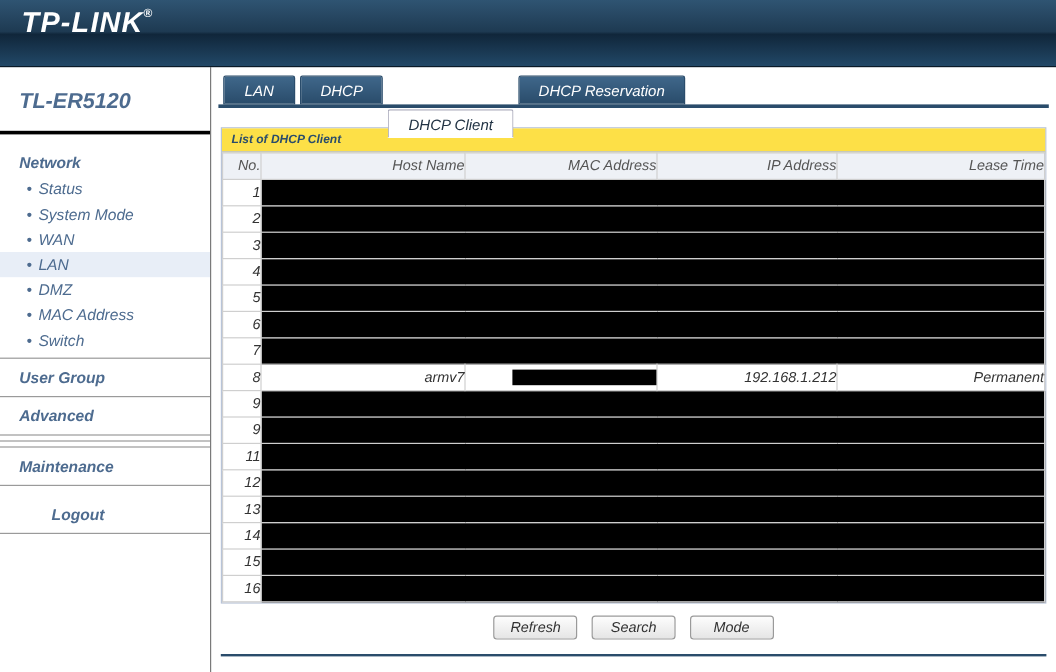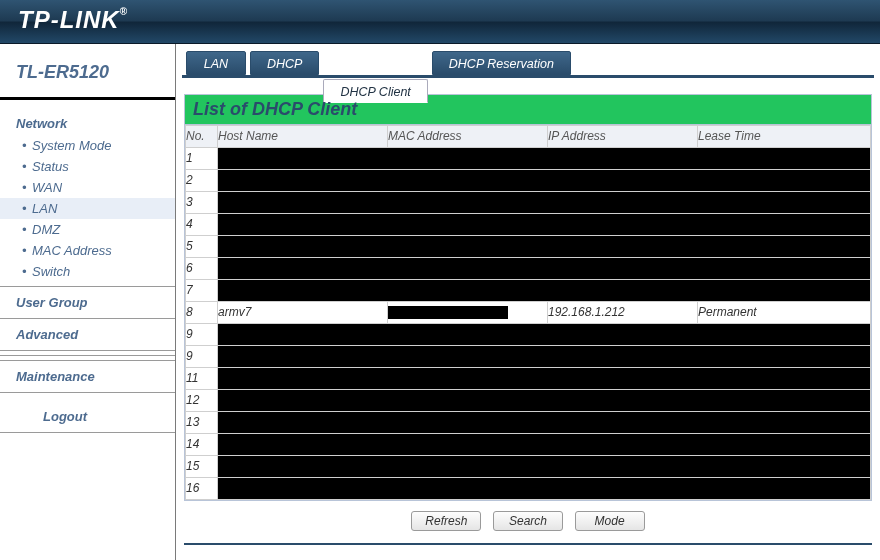--- a/index.html
+++ b/index.html
@@ -1,21 +1,21 @@
 <!DOCTYPE html>
 <html><head>
 <meta charset="utf-8">
 <style>
   * { box-sizing: border-box; }
   html, body { margin:0; padding:0; font-family: Arial, Helvetica, sans-serif; font-size:13px; background:#fff; color:#333; }
   .page { width:880px; height:560px; position:relative; overflow:hidden; }
 
   
   .hdr {
-    height:44px;
+    height:56px;
     background: linear-gradient(#2f5472,#1e3a52 48%,#10263a 52%,#224867);
     border-bottom:1px solid #0a1a28;
     position:relative;
     color:#fff;
   }
   .logo { position:absolute; left:18px; top:6px; font-family: Arial, sans-serif; font-weight:bold; font-style:italic; font-size:24px; letter-spacing:1px; }
   .logo sup { font-size:10px; font-style:normal; vertical-align:top; }
 
   
   .body { display:flex; height:516px;font-style:italic; }
@@ -38,25 +38,25 @@
     background: linear-gradient(#3f678a,#2a4c6b);
     color:#fff; font-size:12.5px; border:1px solid #2a4c6b;
     border-radius:2px 2px 0 0; cursor:pointer; text-align:center;
   }
   .tab.active { background:#fff; color:#234; border-color:#aab; border-bottom:1px solid #fff;margin-top:31px; }
   .tabbar-line { height:3px; background:#2a4c6b; margin-top:-1px; }
 
   
   .panel { margin:16px 2px 0 2px; border:1px solid #b8c4d8; }
   .panel-title {
-    background:#22c55e; color:#2a4c6b; font-weight:bold; font-size:18px;
+    background:#fde047; color:#2a4c6b; font-weight:bold; font-size:10px;
     padding:4px 8px; border-bottom:1px solid #b8c4d8;
   }
   table { width:100%; border-collapse:collapse; table-layout:fixed; }
-  th, td { border:1px solid #cfcfcf; font-size:12px; text-align:left; padding:0; height:21px; line-height:21px; }
+  th, td { border:1px solid #cfcfcf; font-size:12px; text-align:right; padding:0; height:21px; line-height:21px; }
   th { background:#eef1f6; color:#555; font-weight:normal; }
   col.no { width:32px; }
   col.hn { width:170px; }
   col.mac { width:160px; }
   col.ip { width:150px; }
   .redact { background:#000; }
   .mac-bar { display:inline-block; background:#000; height:13px; width:120px; vertical-align:middle; }
 
   
   .btn-row { text-align:center; padding:10px 0; }
@@ -78,22 +78,22 @@
     </div>
   </div>
 
   <div class="body">
 
     <div class="side">
       <div class="model">TL-ER5120</div>
       <div class="hr"></div>
 
       <div class="nav-sec">Network</div>
+      <div class="nav-item">Status</div>
       <div class="nav-item">System Mode</div>
-      <div class="nav-item">Status</div>
       <div class="nav-item">WAN</div>
       <div class="nav-item active">LAN</div>
       <div class="nav-item">DMZ</div>
       <div class="nav-item">MAC Address</div>
       <div class="nav-item">Switch</div>
 
       <div class="hr2"></div>
       <div class="nav-sec">User Group</div>
       <div class="hr2"></div>
       <div class="nav-sec">Advanced</div>

